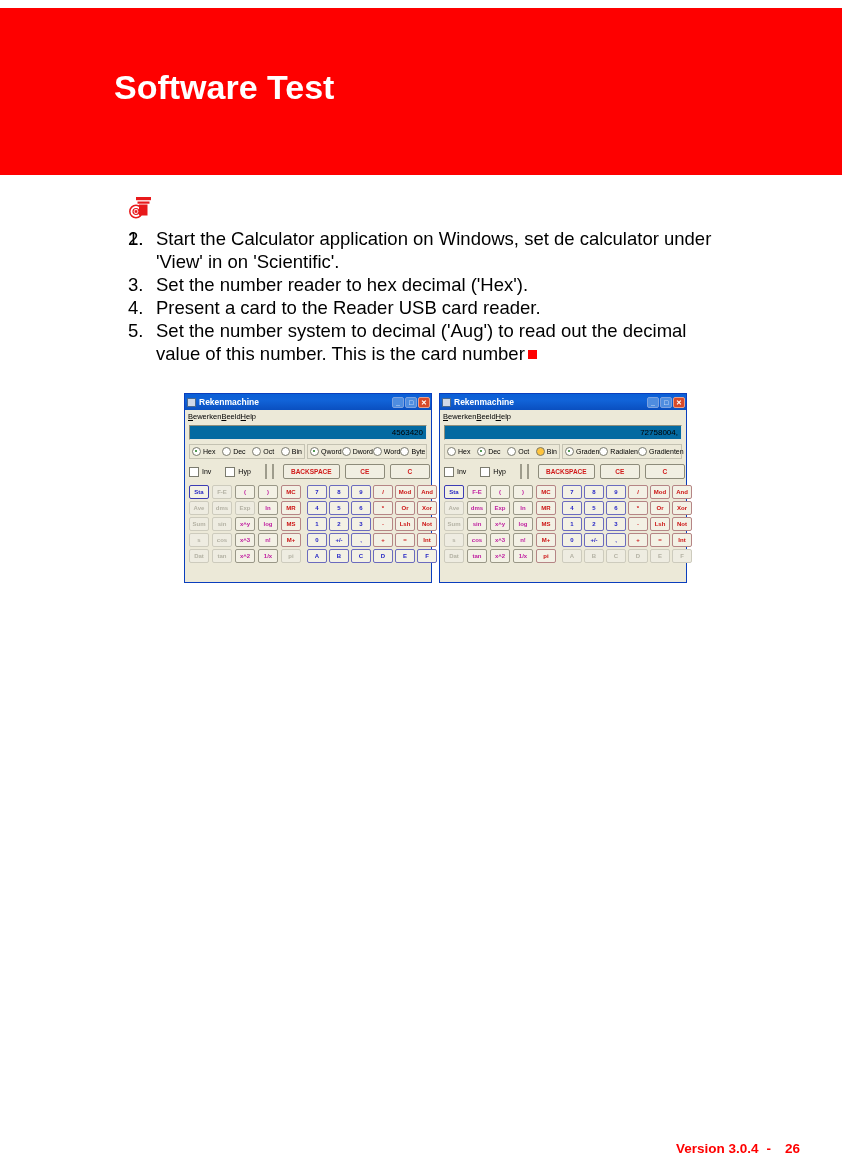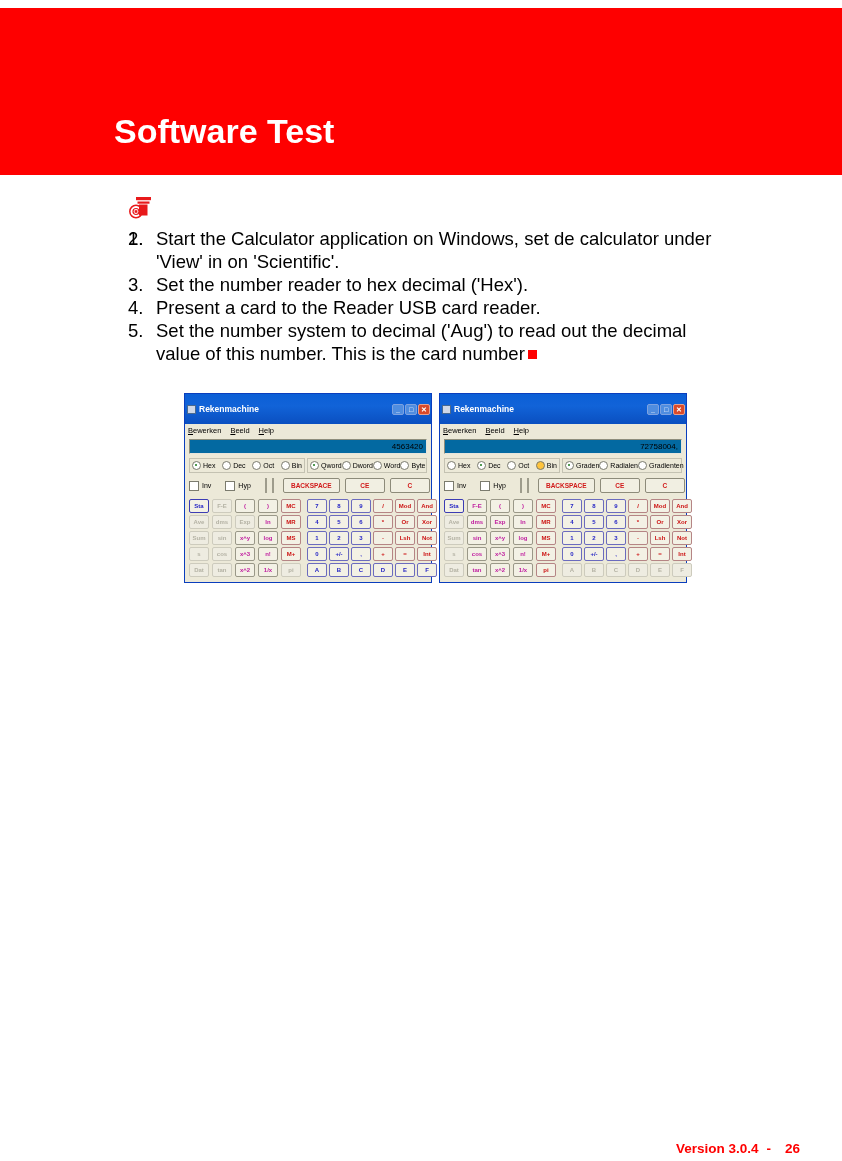--- a/index.html
+++ b/index.html
@@ -27,21 +27,20 @@
   .header-title {
     position: absolute;
     left: 114px;
     top: 57px;
     font-size: 34px;
     font-weight: bold;
     color: #ffffff;
     letter-spacing: 0px;
     line-height: 44px;
     white-space: nowrap;
-    margin-top: 44px;
   }
 
   
   .instructions {
     position: absolute;
     left: 128px;
     top: 196px;
     width: 600px;
   }
   .quick-heading {
@@ -101,21 +100,21 @@
     height: 190px;
     background: #ece9d8;
     border: 1px solid #0a3ebd;
     box-sizing: border-box;
     font-family: "Liberation Sans", sans-serif;
   }
   #calc-one { left: 184px; top: 393px; }
   #calc-two { left: 439px; top: 393px; }
 
   .titlebar {
-    height: 30px;
+    height: 16px;
     background: linear-gradient(to bottom, #0b5fd6 0%, #1163d8 40%, #0a4fc0 100%);
     display: flex;
     align-items: center;
     padding: 0 1px 0 2px;
     position: relative;
   }
   .title-icon {
     width: 9px;
     height: 9px;
     background: #cfd8e8;
@@ -150,21 +149,20 @@
     font-size: 7px;
     line-height: 9px;
     text-align: center;
     font-weight: bold;
   }
 
   .menubar {
     height: 13px;
     display: flex;
     align-items: center;
-    gap: 9px;
     padding-left: 3px;
     background: #ece9d8;
   }
   .menu-item {
     font-size: 7.5px;
     color: #000000;
     white-space: nowrap;
   }
   .menu-item u { text-decoration: underline; }
 

